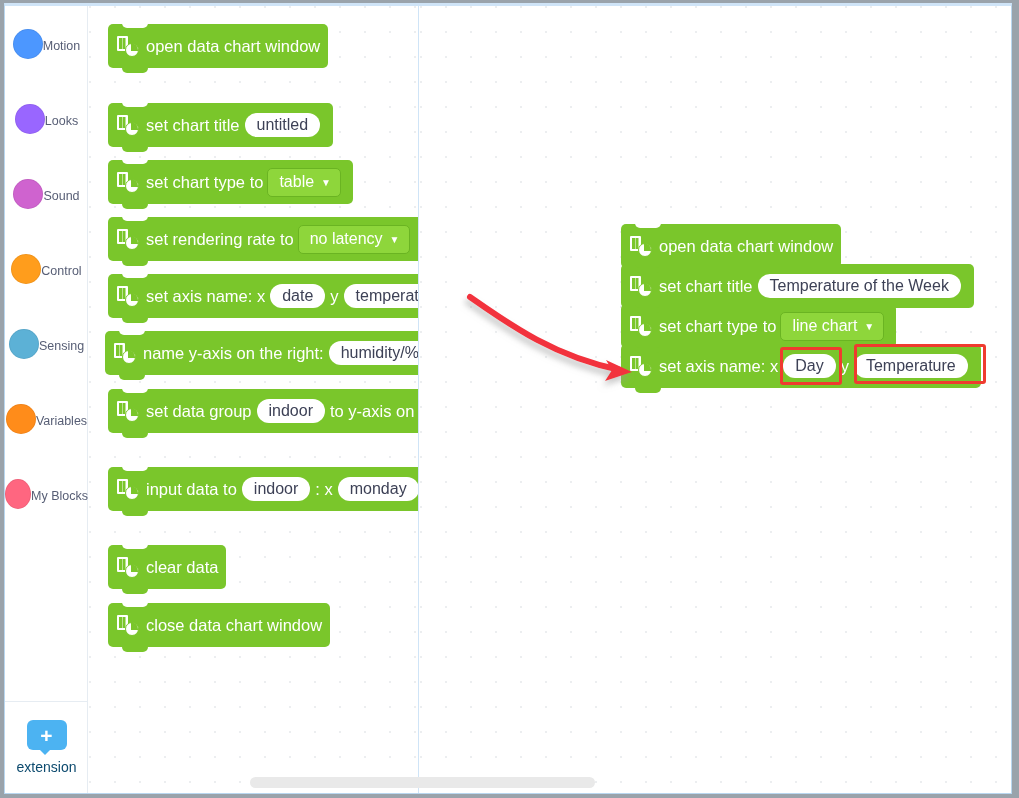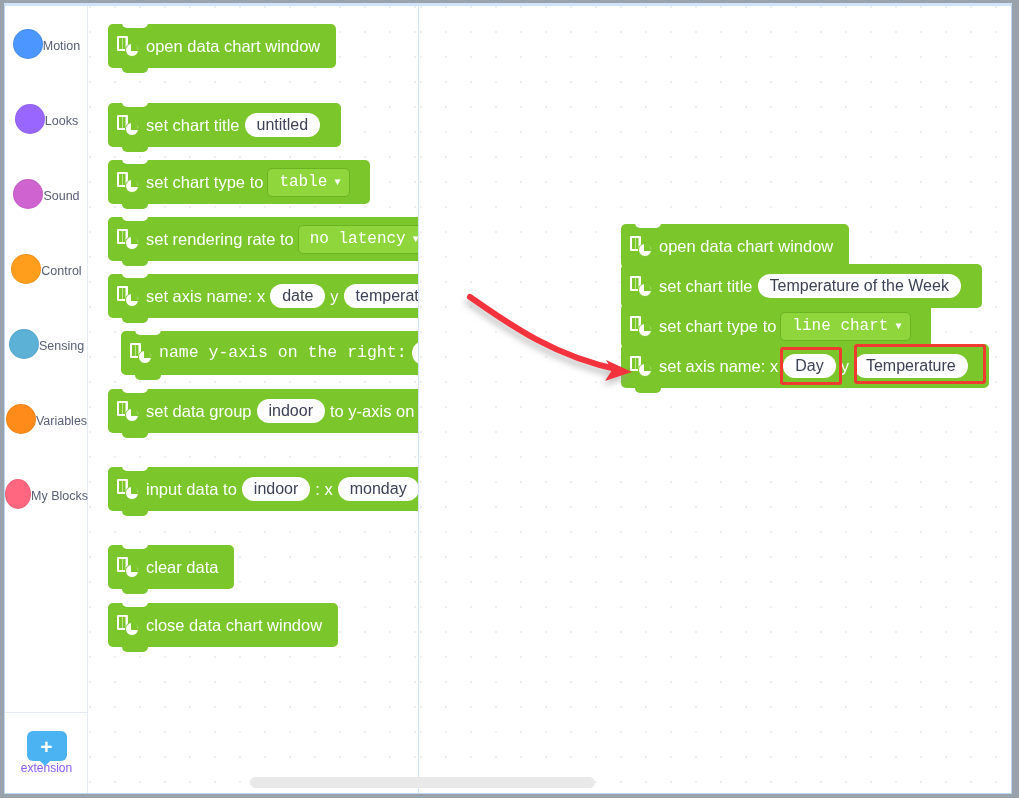--- a/index.html
+++ b/index.html
@@ -85,22 +85,23 @@
     left: 12px; bottom: -5px;
     width: 0; height: 0;
     border-left: 6px solid transparent;
     border-right: 6px solid transparent;
     border-top: 6px solid #4cb3f2;
   }
   .ext-plus {
     color: #fff; font-size: 21px; line-height: 19px; font-weight: 700;
   }
   .ext-label {
-    font-size: 12px;
-    color: #8b5cf6;
+    margin-top: 9px;
+    font-size: 14px;
+    color: #0c4a6e;
   }
 
   
   #palette {
     position: absolute;
     left: 84px; top: 0;
     width: 330px; height: 100%;
     background: #ffffff;
     background-image:
       radial-gradient(circle at 1px 1px, #eceef0 1px, transparent 1.2px);
@@ -118,21 +119,21 @@
     background-size: 25px 25px;
     overflow: hidden;
   }
 
   
   .block {
     position: absolute;
     display: inline-flex;
     align-items: center;
     height: 44px;
-    padding: 0 16px 0 9px;
+    padding: 0 8px 0 9px;
     background: #7ac62b;
     border-radius: 5px;
     color: #ffffff;
     font-size: 16.5px;
     white-space: nowrap;
     cursor: pointer;
     user-select: none;
   }
   
   .block:before {
@@ -222,21 +223,20 @@
     height: 29px;
     padding: 0 9px 0 11px;
     margin: 0 4px;
     background: #8ed63b;
     border: 1px solid #6ab422;
     border-radius: 5px;
     color: #ffffff;
     font-size: 16px;
     line-height: 16px;
     cursor: pointer;
-    font-family: Liberation Mono, monospace;
   }
   .ddown .caret {
     margin-left: 7px;
     font-size: 10px;
     line-height: 10px;
     transform: translateY(1px);
   }
 
   
   .hl-box {
@@ -372,21 +372,21 @@
         <span class="block-icon">
             <span class="doc"></span>
             <span class="pie"></span>
           </span>
         <span class="block-label">set axis name: x</span>
         <span class="oval">date</span>
         <span class="block-label">y</span>
         <span class="oval">temperature/ ℃</span>
       </div>
 
-      <div class="block" style="left:32px; top:325px;font-family:Liberation Mono, monospace;">
+      <div class="block" style="left:16px; top:325px;">
         <span class="block-icon">
             <span class="doc"></span>
             <span class="pie"></span>
           </span>
         <span class="block-label">name y-axis on the right:</span>
         <span class="oval">humidity/%</span>
       </div>
 
       <div class="block" style="left:19px; top:383px;">
         <span class="block-icon">

